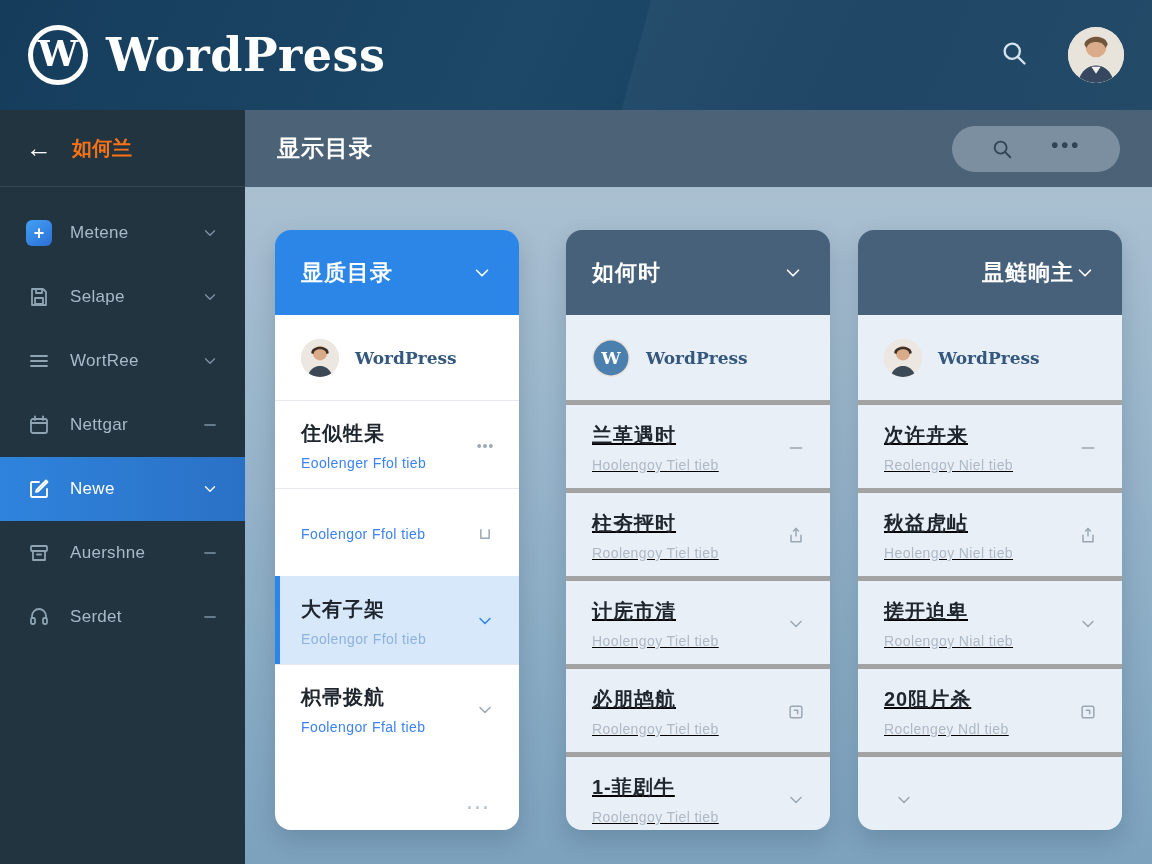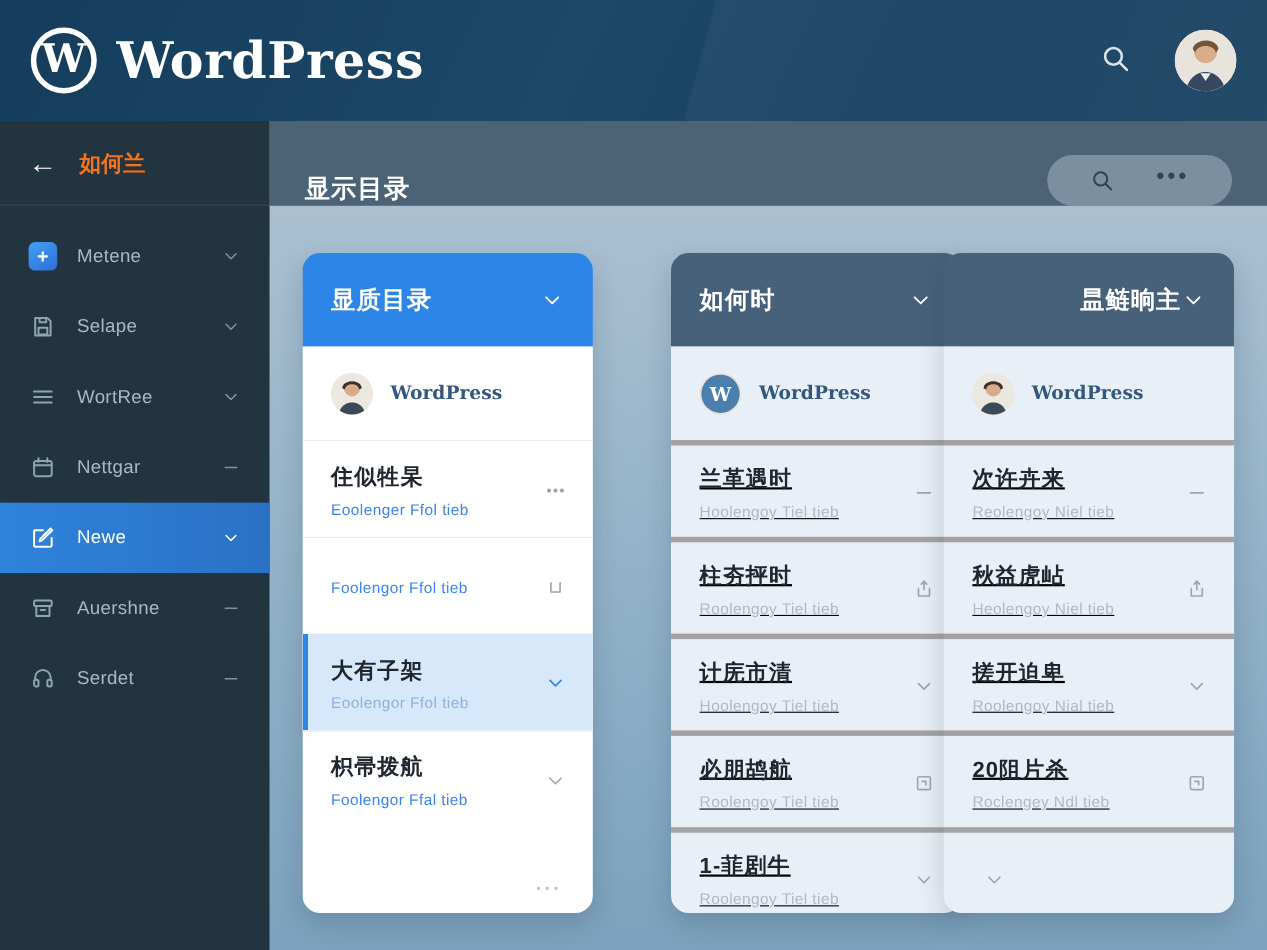--- a/index.html
+++ b/index.html
@@ -62,21 +62,21 @@
   .tile-icon{
     width:26px; height:26px; border-radius:6px;
     background:linear-gradient(145deg,#43a0f4,#2b6fd4);
     display:flex; align-items:center; justify-content:center;
     color:#fff !important; font-size:18px; font-weight:bold; line-height:1;
   }
 
   
   .toolbar{
     position:absolute; left:245px; top:110px; width:907px; height:77px;
-    background:#4b6277; display:flex; align-items:flex-end; padding:0 32px; z-index:3;
+    background:#4b6277; display:flex; align-items:center; padding:0 32px; z-index:3;
   }
   .toolbar-title{ color:#fff; font-size:23px; font-weight:bold; letter-spacing:1px; }
   .toolbar-pill{
     margin-left:auto; width:168px; height:46px; border-radius:23px;
     background:rgba(214,228,238,0.35);
     display:flex; align-items:center; justify-content:space-evenly; cursor:pointer;
   }
   .toolbar-pill svg{ width:22px; height:22px; color:#2f4355; }
   .pill-dots{ color:#2f4355; font-size:20px; letter-spacing:3px; font-weight:bold; line-height:0; padding-bottom:8px; }
 
@@ -273,21 +273,21 @@
     <svg viewBox="0 0 24 24" fill="none" stroke="currentColor" stroke-width="2" stroke-linecap="round">
       <circle cx="10.5" cy="10.5" r="6.5"></circle>
         <line x1="15.5" y1="15.5" x2="21" y2="21"></line>
     </svg>
     <span class="pill-dots">•••</span>
   </div>
 </div>
 
 <main class="content">
   <div class="cards" id="cards">
-      <section class="card theme-blue" style="left: 30px; width: 264px;">
+      <section class="card theme-blue" style="left: 30px; width: 244px;">
         <div class="card-header" style="background: rgb(43, 134, 232);">
           <span class="c-title">显质目录</span>
           <span style="display: flex;">
             <svg viewBox="0 0 24 24" fill="none" stroke="currentColor" stroke-width="1.8" stroke-linecap="round" stroke-linejoin="round">
               <polyline points="6,9 12,15 18,9"></polyline>
             </svg>
           </span>
         </div>
         <div class="card-body" style="background: rgb(255, 255, 255);">
           <div class="brand-row">
@@ -342,21 +342,21 @@
             </div>
             <span class="row-trail">
               <svg viewBox="0 0 24 24" fill="none" stroke="currentColor" stroke-width="1.8" stroke-linecap="round" stroke-linejoin="round">
                 <polyline points="6,9 12,15 18,9"></polyline>
               </svg>
             </span>
           </div>
           <div class="card-footer">···</div>
         </div>
       </section>
-      <section class="card theme-slate" style="left: 321px; width: 264px; margin-left: 44px;">
+      <section class="card theme-slate" style="left: 321px; width: 264px;">
         <div class="card-header" style="background: rgb(71, 97, 123);">
           <span class="c-title">如何时</span>
           <span style="display: flex;">
             <svg viewBox="0 0 24 24" fill="none" stroke="currentColor" stroke-width="1.8" stroke-linecap="round" stroke-linejoin="round">
               <polyline points="6,9 12,15 18,9"></polyline>
             </svg>
           </span>
         </div>
         <div class="card-body" style="background: rgb(233, 239, 246);">
           <div class="brand-row">

